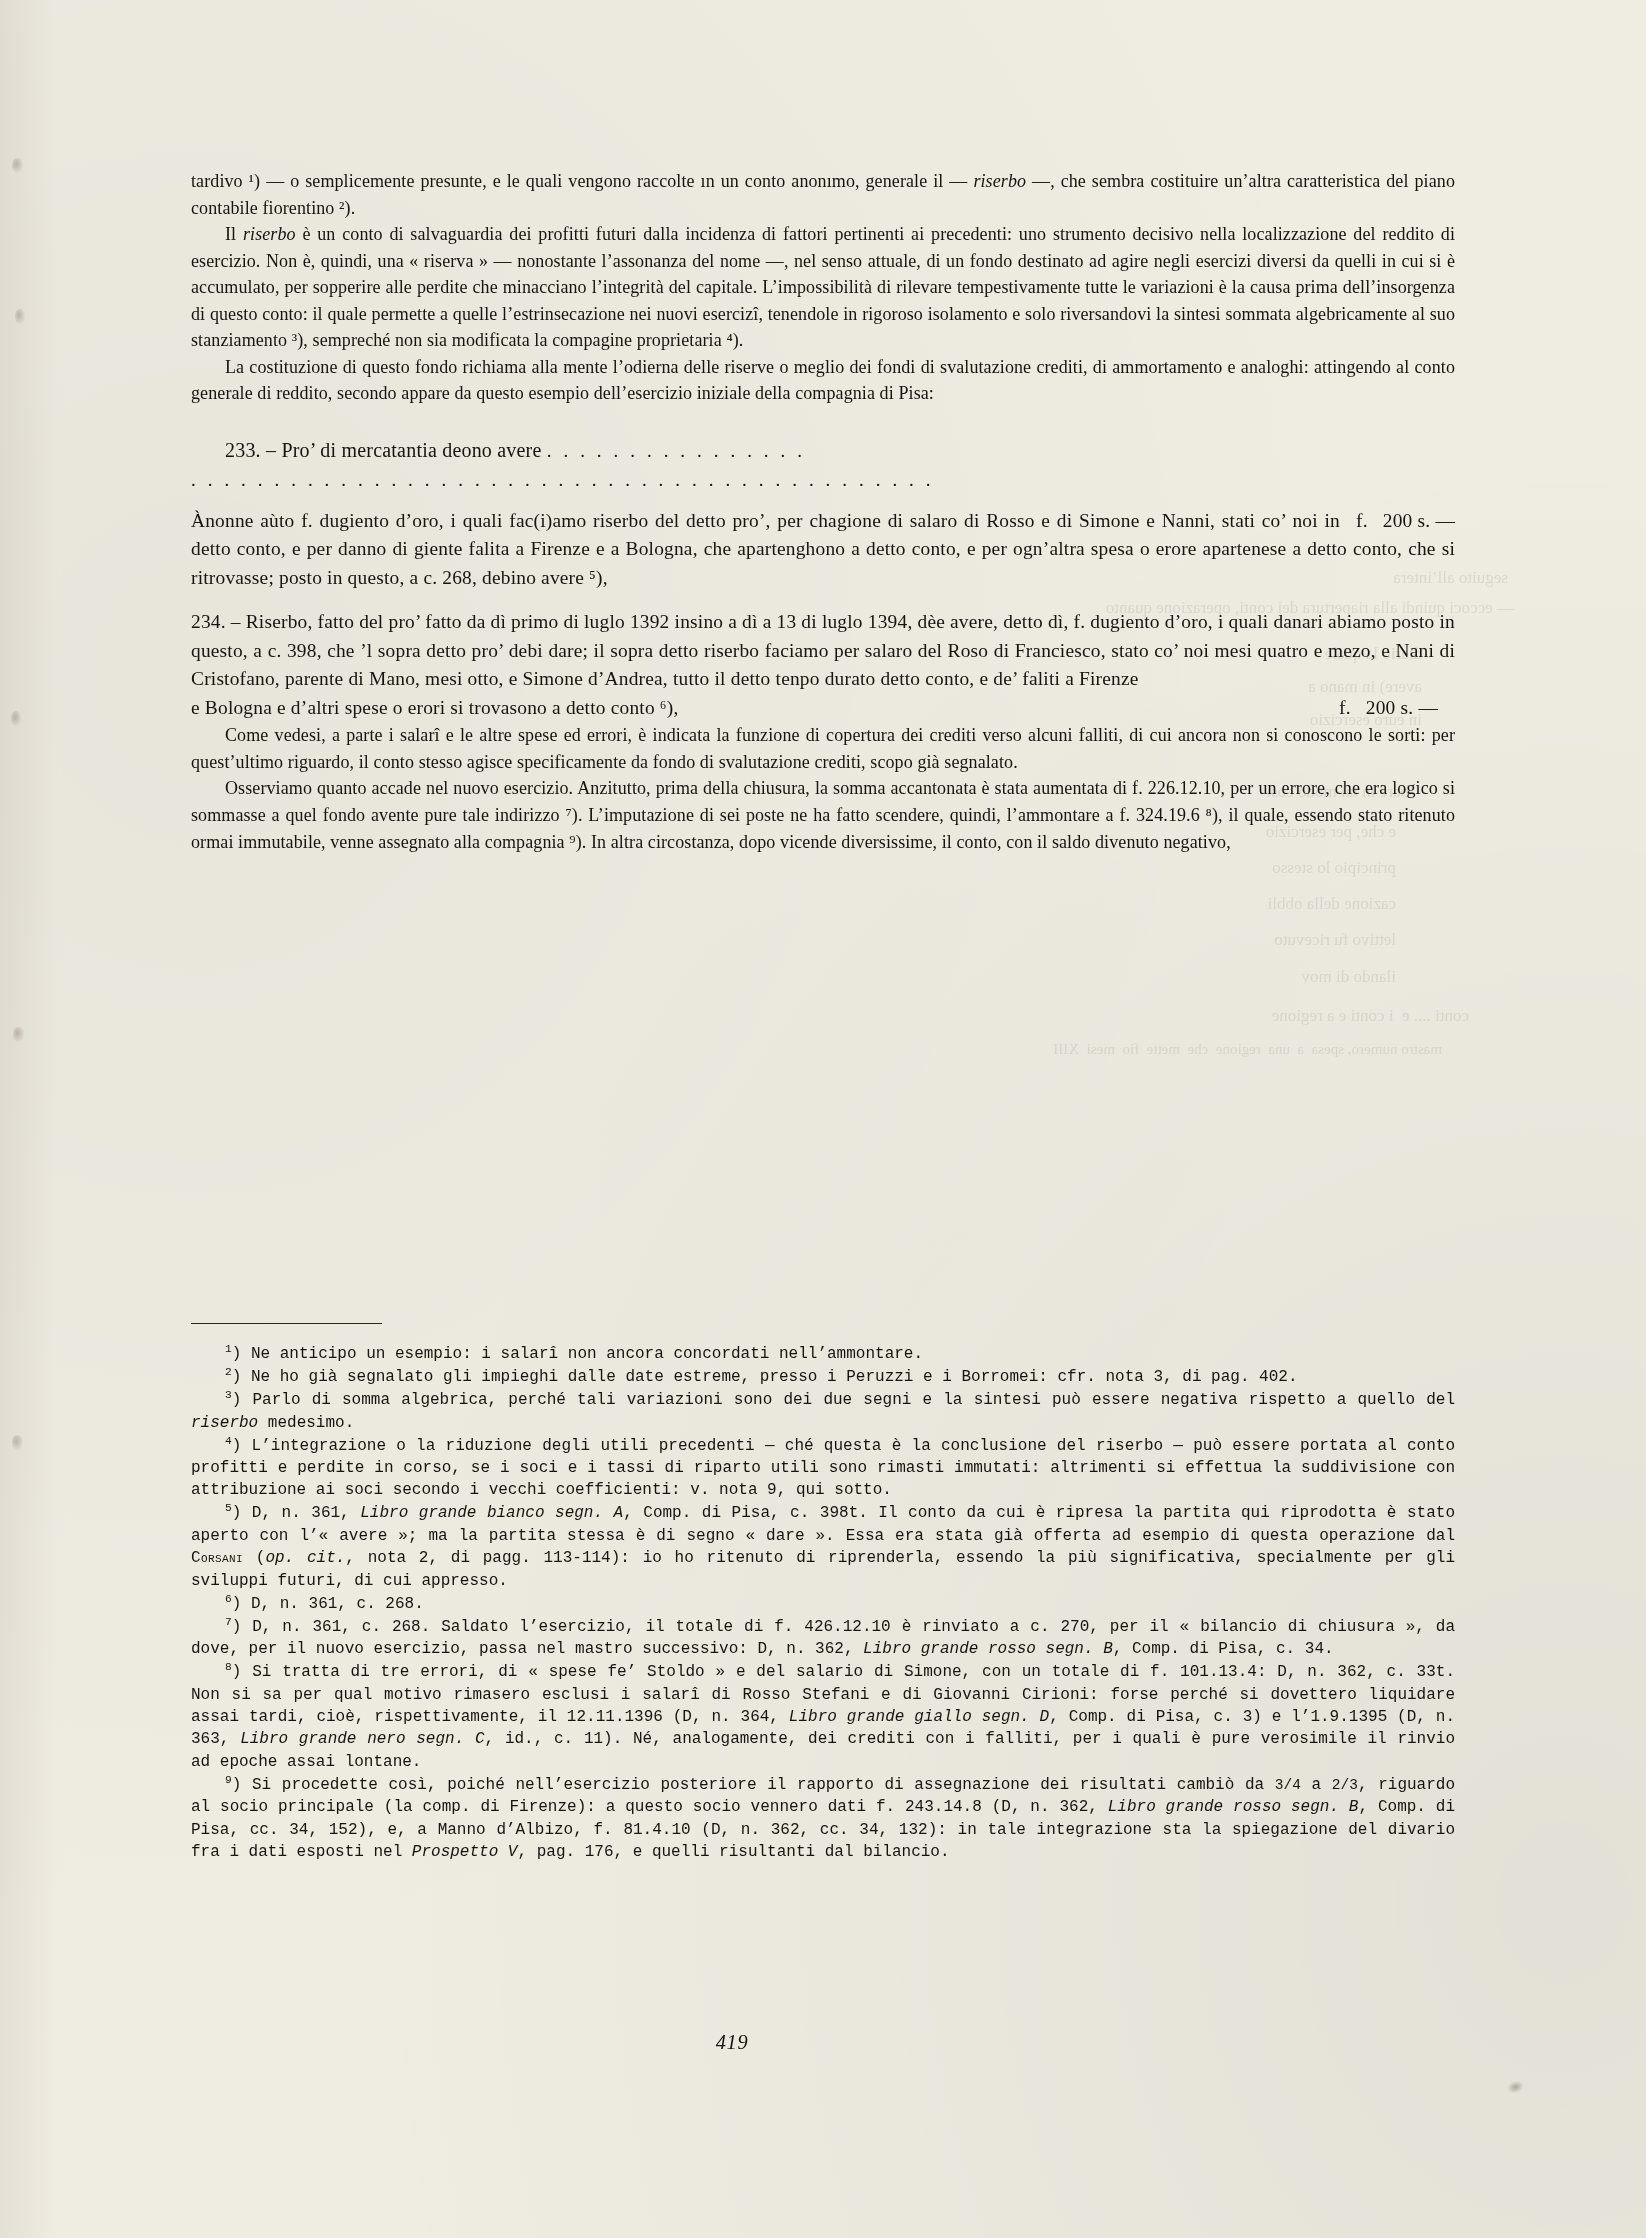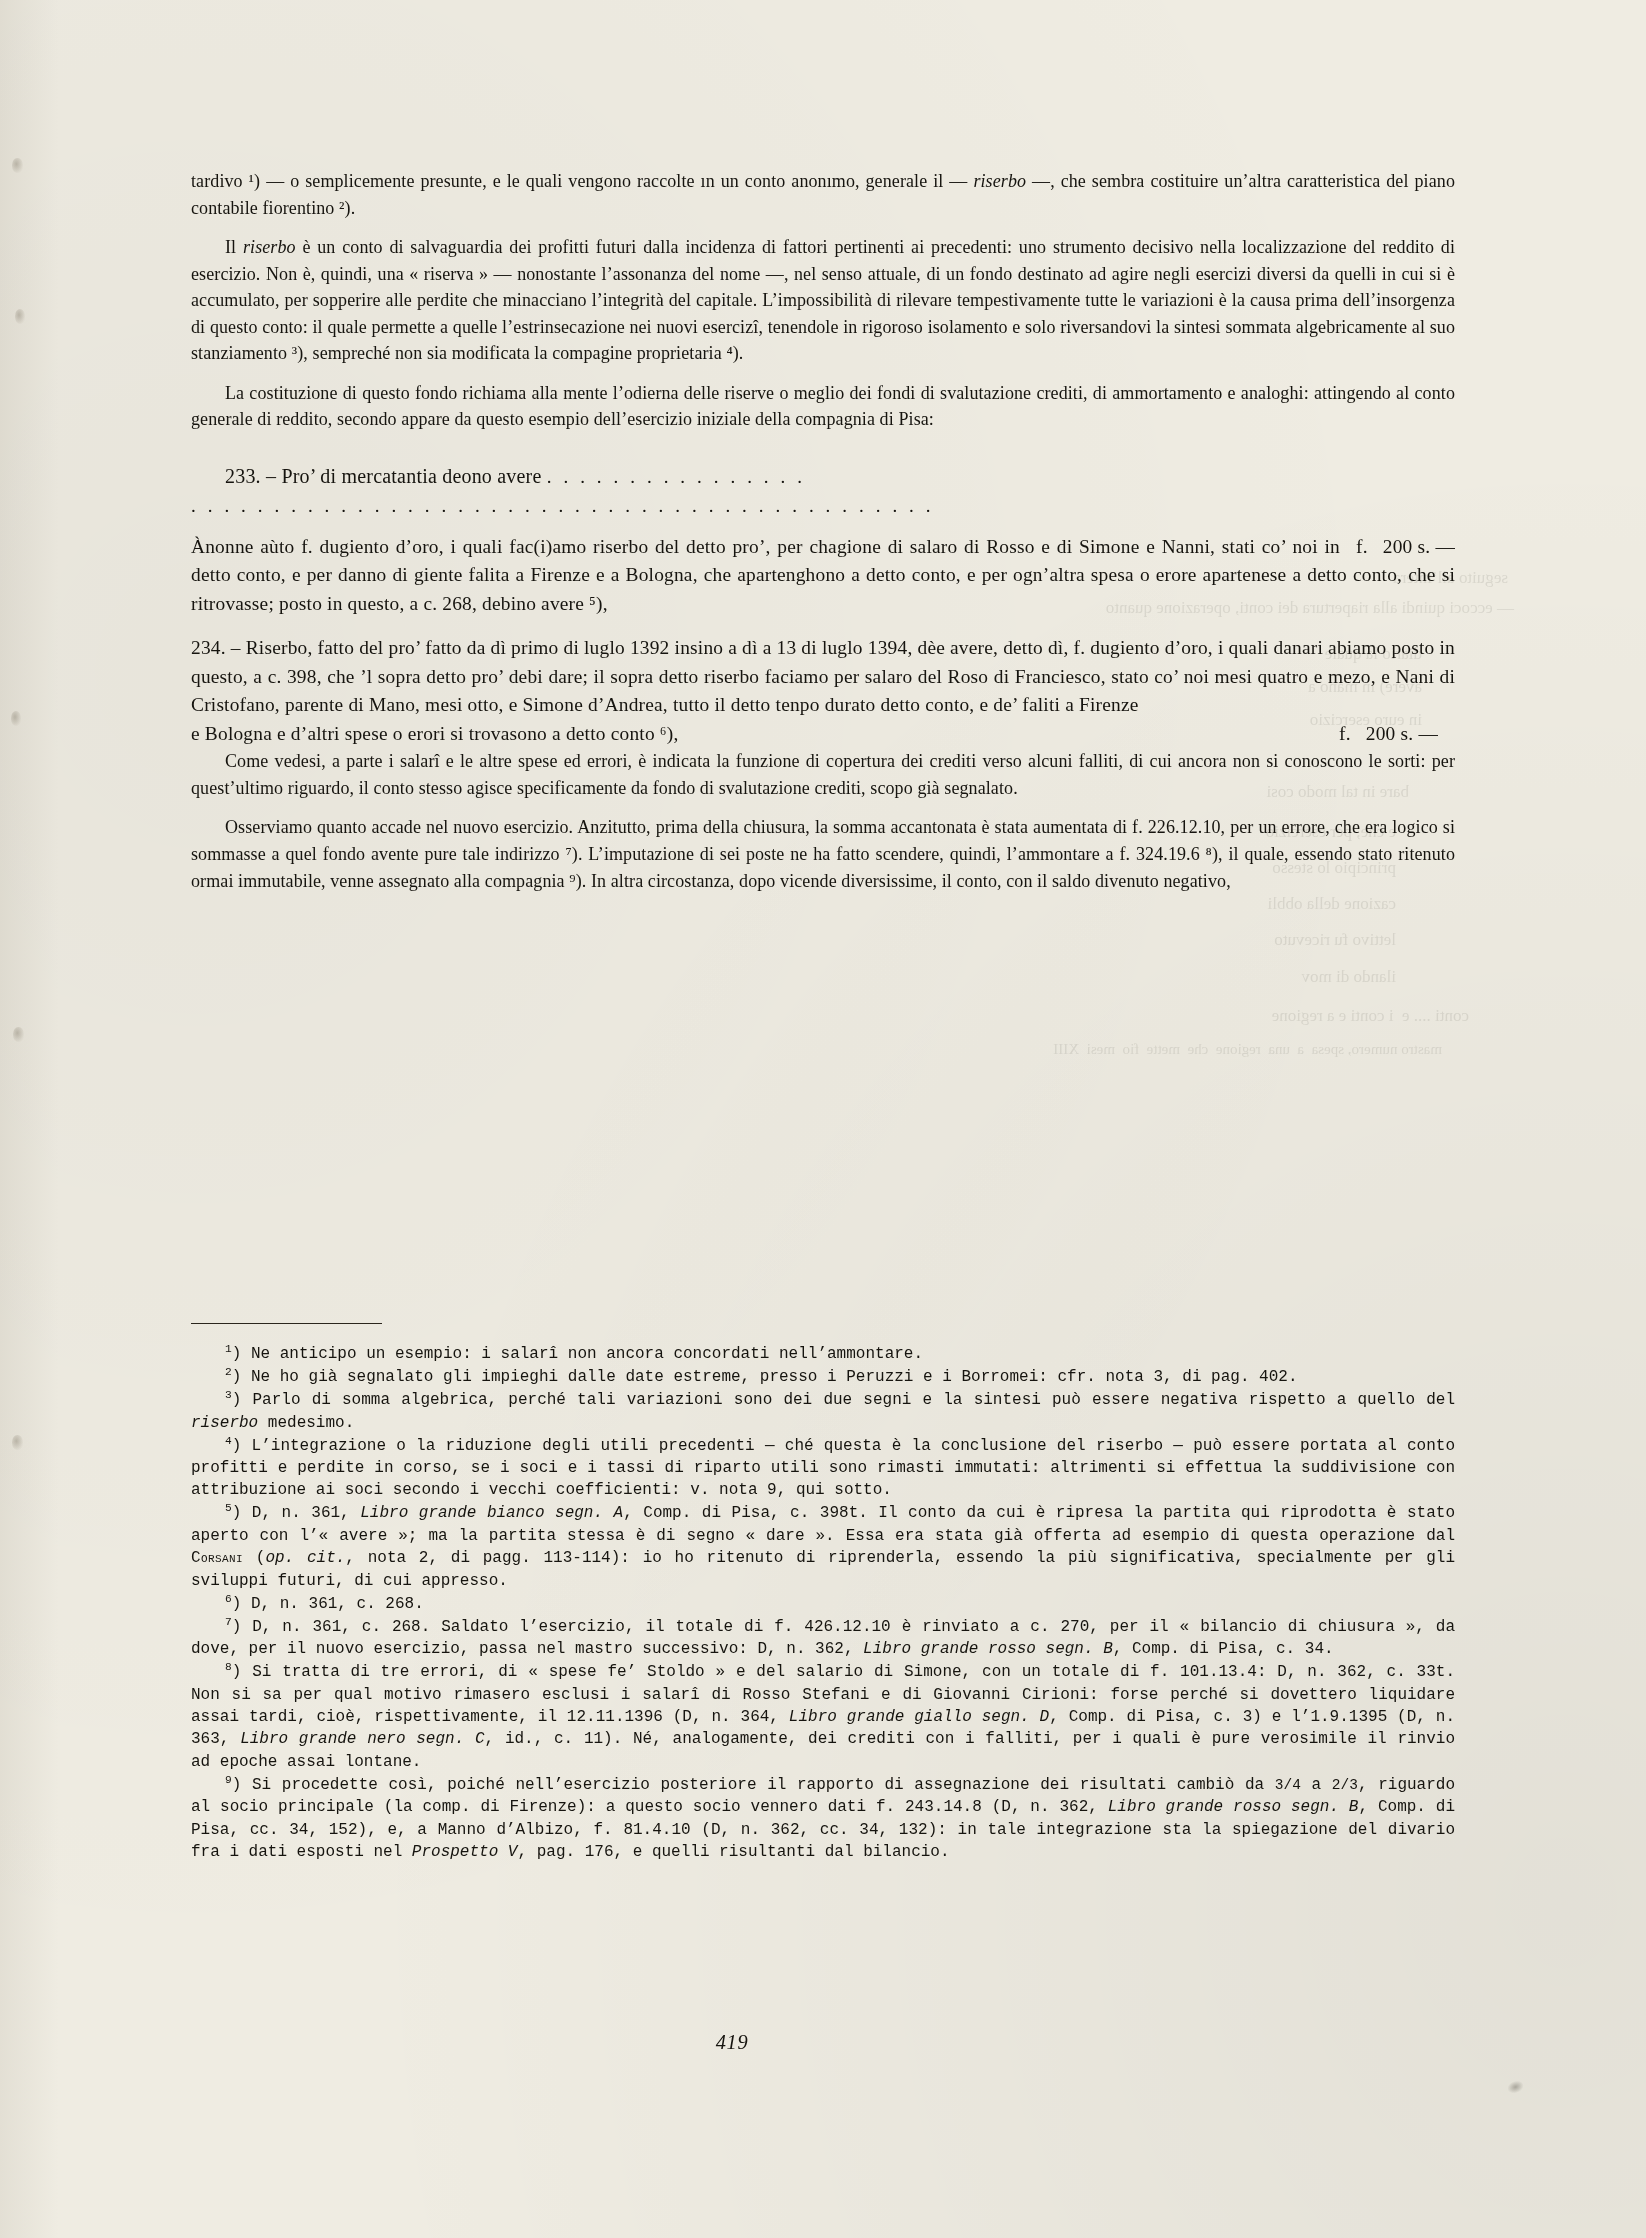--- a/index.html
+++ b/index.html
@@ -60,21 +60,21 @@
     margin: 0;
     font-size: 18px;
     line-height: 1.475;
     text-align: justify;
     text-indent: 0;
     letter-spacing: 0.1px;
   }
   p.body.indent {
     text-indent: 34px;
   }
-  p.body + p.body { margin-top: 13px; }
+  p.body + p.body { margin-top: 0; }
 
   .ledger-head {
     margin-top: 29px;
     font-size: 20px;
     line-height: 1.45;
     letter-spacing: 0.2px;
   }
   .dotline {
     letter-spacing: 3.6px;
     font-size: 19px;

